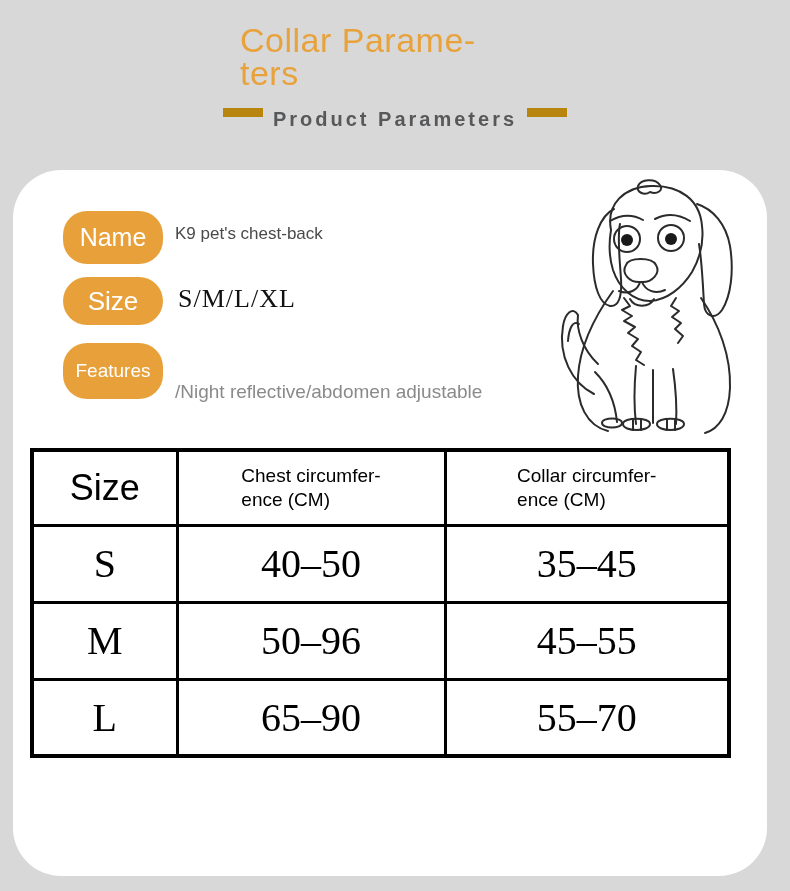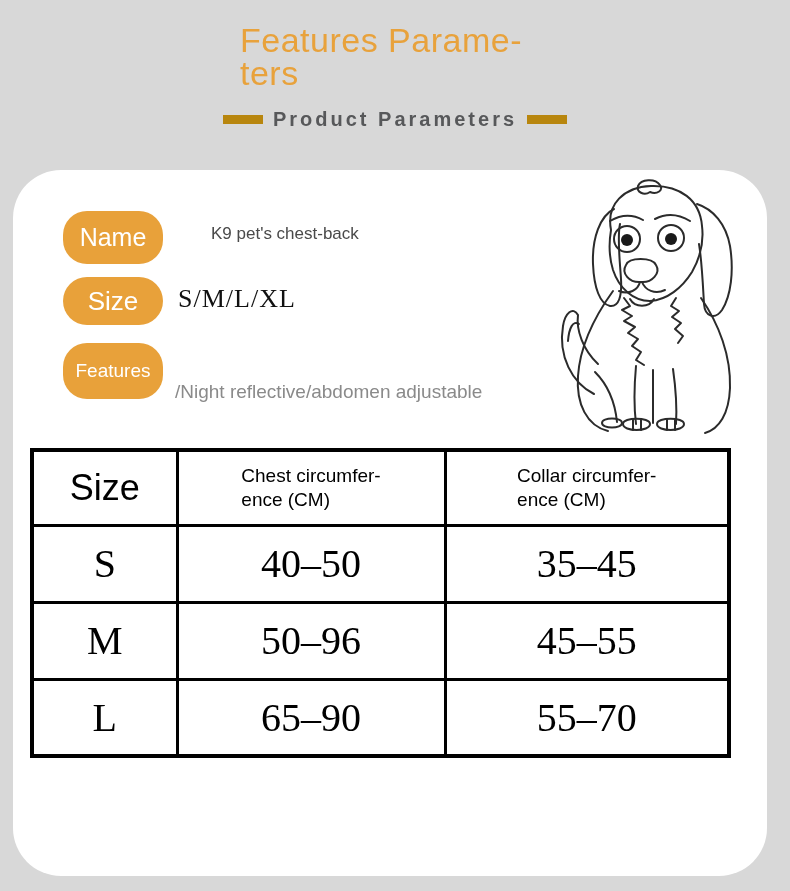--- a/index.html
+++ b/index.html
@@ -11,42 +11,42 @@
     overflow:hidden;
   }
   
   .title{
     position:absolute;left:240px;top:24px;width:300px;
     font-size:34px;line-height:33px;color:#E8A23C;
     letter-spacing:.5px;
   }
   .subtitle-row{
     position:absolute;left:0;top:108px;width:100%;
-    display:flex;align-items:center;justify-content:center;gap:10px;
+    display:flex;justify-content:center;gap:10px;
   }
   .subtitle-dash{width:40px;height:9px;background:#B8860E;}
   .subtitle-text{
     font-size:20px;font-weight:bold;color:#57585A;letter-spacing:3px;
   }
   
   .card{
     position:absolute;left:13px;top:170px;width:754px;height:706px;
     background:#ffffff;border-radius:48px;
   }
   .pill{
     position:absolute;left:50px;width:100px;height:53px;
     background:#E8A13A;border-radius:24px;
     display:flex;align-items:center;justify-content:center;
     color:#ffffff;
   }
   .pill-name{top:41px;font-size:25px;}
   .pill-size{top:107px;height:48px;font-size:26px;}
   .pill-features{top:173px;height:56px;font-size:19px;}
   .field-value{position:absolute;color:#4a4a4a;}
-  .name-value{left:162px;top:54px;font-size:17px;margin-left:36px;}
+  .name-value{left:162px;top:54px;font-size:17px;}
   .size-value{
     left:165px;top:114px;font-size:26px;color:#111;
     font-family:"Liberation Serif",serif;letter-spacing:1px;
   }
   .features-value-1{left:165px;top:182px;font-size:17px;color:#4a4a4a;}
   .features-value-2{left:162px;top:211px;font-size:19px;color:#8a8a8a;}
   .dog{position:absolute;left:537px;top:6px;width:205px;height:265px;}
   
   table.size-table{
     position:absolute;left:17px;top:278px;width:697px;
@@ -69,21 +69,21 @@
   .th-size{font-size:36px;}
   .th-wrap{display:inline-block;text-align:left;font-size:19px;line-height:1.25;}
   .cell-serif{
     font-family:"Liberation Serif",serif;font-size:40px;
   }
 </style>
 </head>
 <body>
 
 <div class="title">
-  <div>Features Parame-</div>
+  <div>Collar Parame-</div>
   <div>ters</div>
 </div>
 
 <div class="subtitle-row">
   <div class="subtitle-dash"></div>
   <div class="subtitle-text">Product Parameters</div>
   <div class="subtitle-dash"></div>
 </div>
 
 <div class="card">

